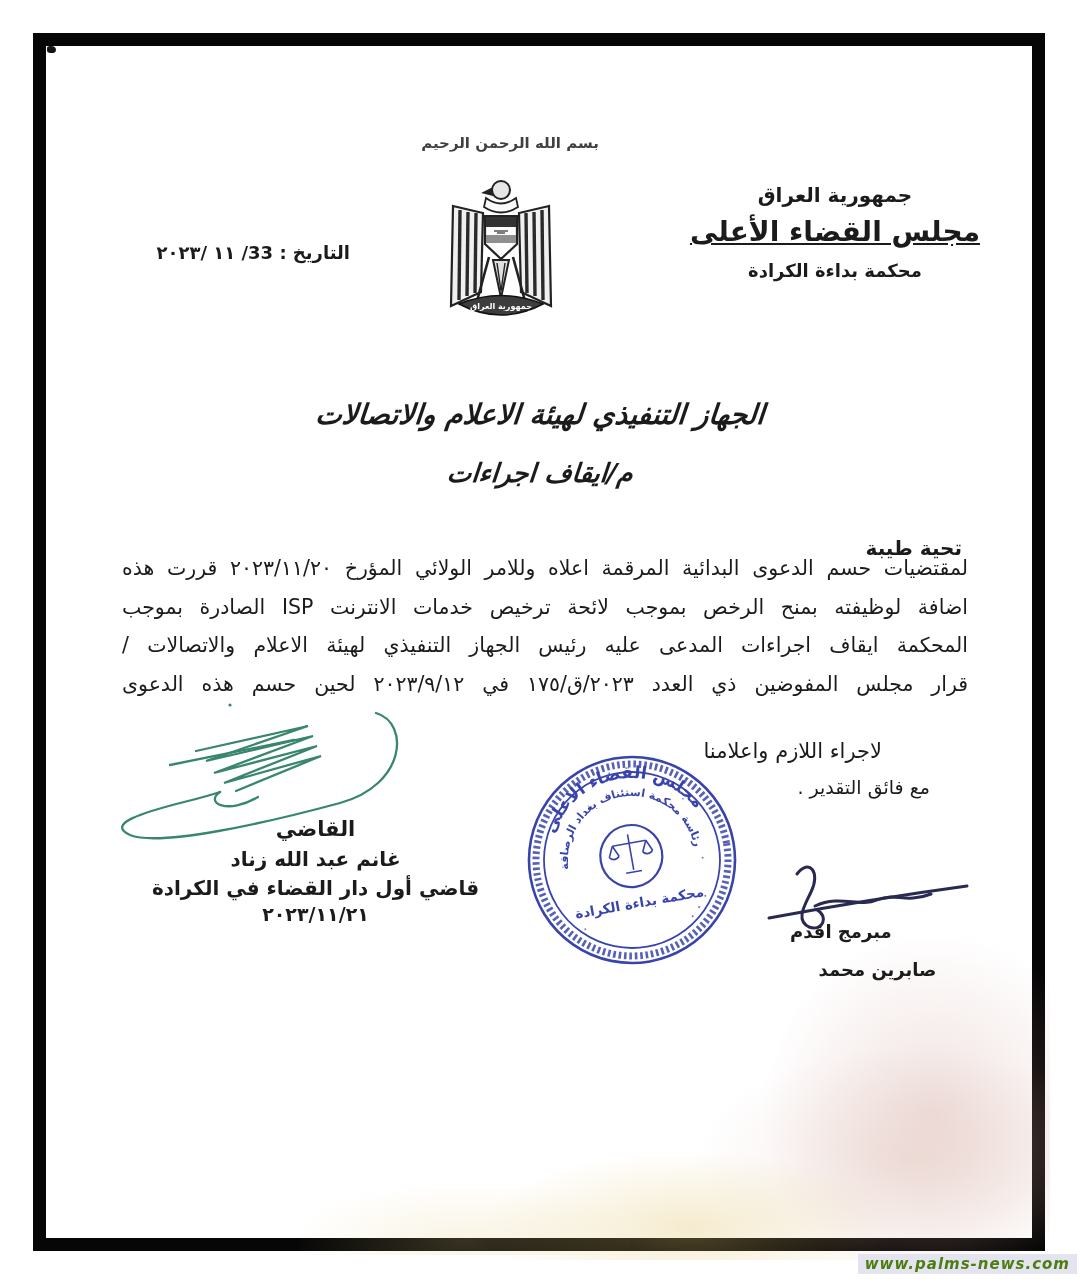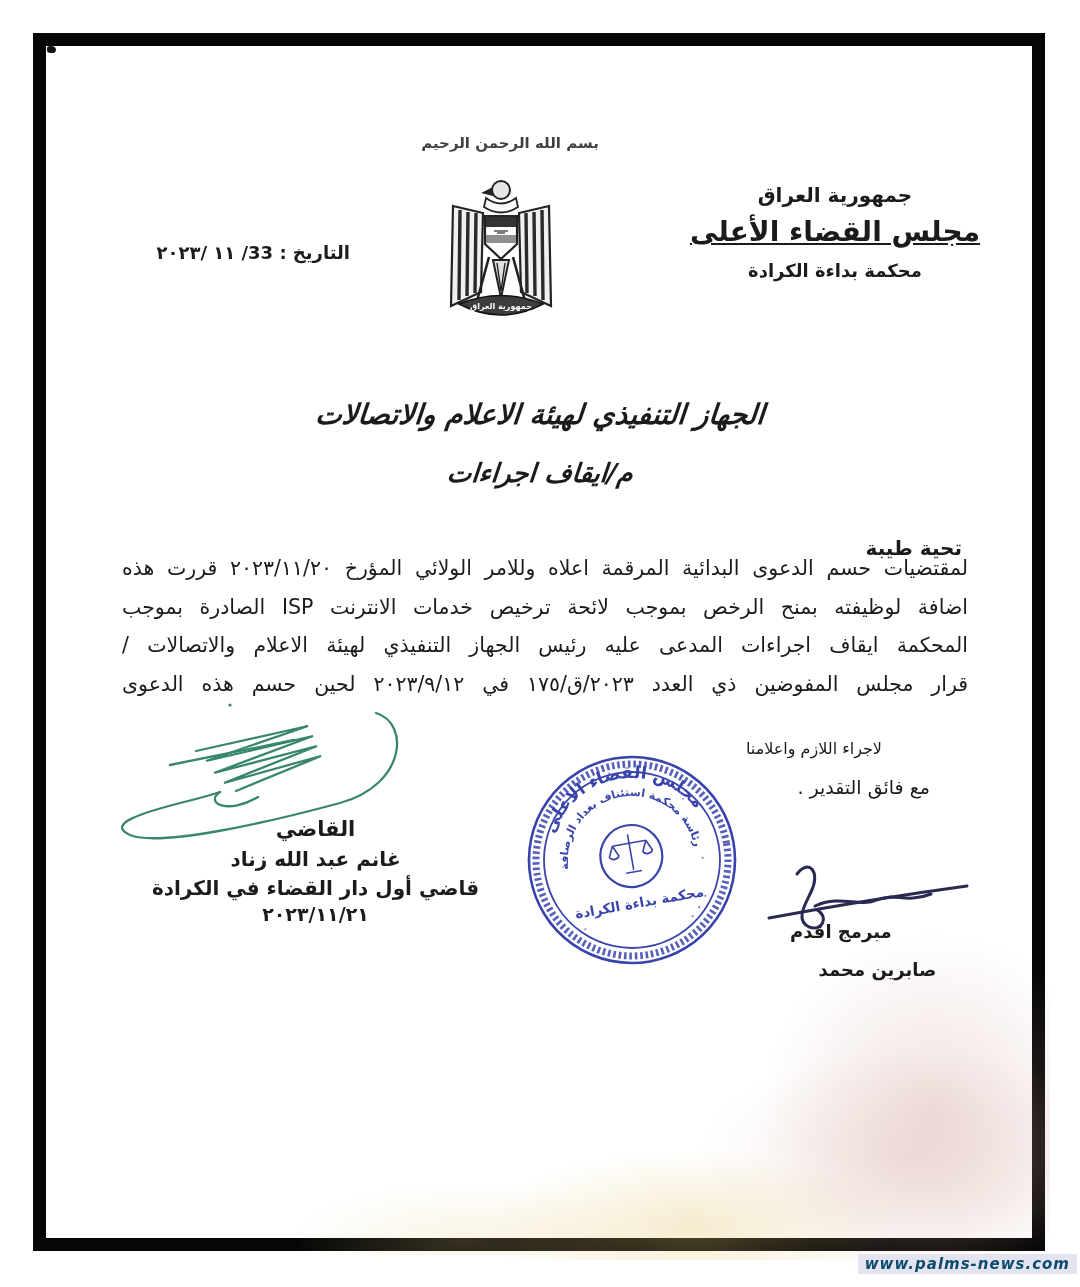--- a/index.html
+++ b/index.html
@@ -34,38 +34,38 @@
              direction:rtl;line-height:40px;}
   
   #recipient{left:0;top:398px;width:1080px;text-align:center;font-size:28px;font-weight:bold;
              font-style:italic;transform:skewX(-5deg);}
   #subject{left:0;top:458px;width:1080px;text-align:center;font-size:26px;font-weight:bold;
            font-style:italic;transform:skewX(-5deg);}
   
   #greeting{right:118px;top:512px;font-size:20px;font-weight:bold;margin-top:24px;}
   #body{right:112px;top:549px;left:122px;direction:rtl;font-size:20.5px;line-height:38.5px;}
   #body .bline{text-align:justify;text-align-last:justify;}
-  #closing-action{right:198px;top:739px;font-size:16px;}
+  #closing-action{right:198px;top:739px;font-size:21px;}
   #closing-regards{right:150px;top:776px;font-size:19px;}
   
   #judge-sig{left:108px;top:693px;width:305px;height:168px;}
   #judge-block{left:133px;top:817px;width:365px;text-align:center;font-weight:bold;direction:rtl;}
   #judge-title{font-size:21px;margin-bottom:6px;}
   #judge-name{font-size:20px;margin-bottom:5px;}
   #judge-role{font-size:20px;margin-bottom:3px;}
   #judge-date{font-size:19px;letter-spacing:3px;}
   
   #stamp{left:520px;top:750px;width:224px;height:220px;transform:rotate(-10deg);opacity:.92;}
   
   #clerk-sig{left:763px;top:852px;width:210px;height:100px;}
   #clerk-title{left:790px;top:921px;width:175px;text-align:left;font-size:18px;font-weight:bold;}
   #clerk-name{left:795px;top:959px;width:165px;text-align:center;font-size:18px;font-weight:bold;}
   
   #watermark{right:3px;top:1254px;font-size:15px;font-weight:bold;font-style:italic;
-             color:#0c4a6e;background:#e4e4f0;padding:1px 7px;letter-spacing:1px;
+             color:#4d7c0f;background:#e4e4f0;padding:1px 7px;letter-spacing:1px;
              font-family:"DejaVu Sans",sans-serif;}
 </style>
 </head>
 <body>
 
 <div id="page">
 
   <div id="frame" class="abs"></div>
   <div class="abs corner-speck"></div>
 

